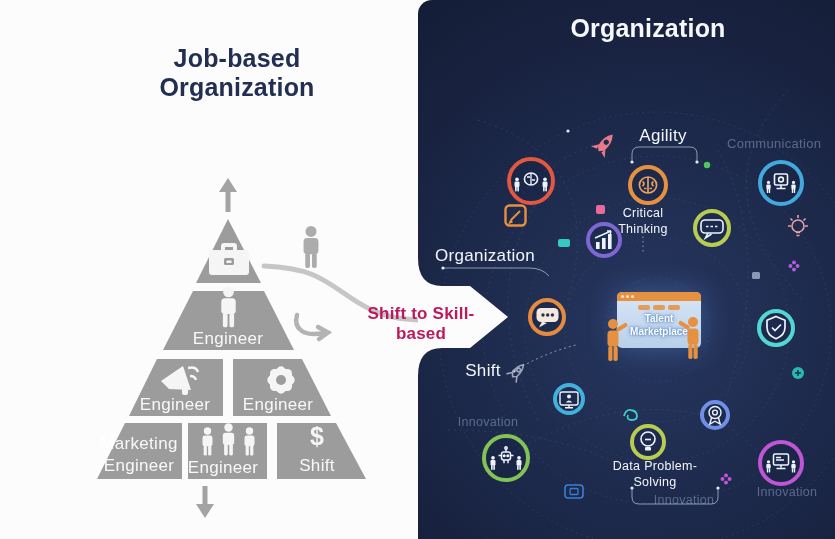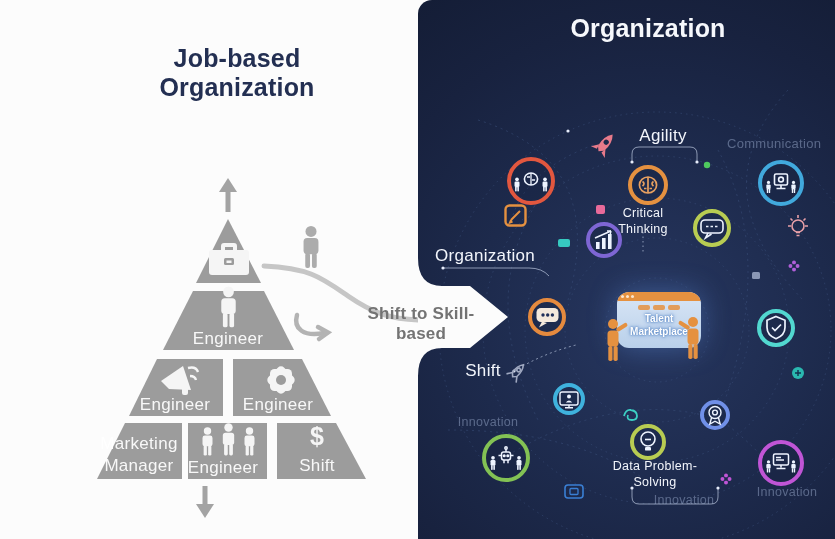--- a/index.html
+++ b/index.html
@@ -6,35 +6,35 @@
   #stage{position:relative;width:835px;height:539px;overflow:hidden;
          font-family:"Liberation Sans","DejaVu Sans",sans-serif;background:#fcfcfc;}
   
   .panel-left{position:absolute;left:0;top:16px;width:418px;height:539px;background:#fcfcfc;padding-left:22px;}
   .l-title{position:absolute;left:77px;top:28px;width:320px;text-align:center;
            font-size:25px;font-weight:700;line-height:1.14;color:#232f52;letter-spacing:.2px;}
   .pyr-label{position:absolute;color:rgba(255,255,255,.93);font-size:17px;text-align:center;letter-spacing:.3px;}
   .dollar{position:absolute;left:297px;top:406px;width:40px;text-align:center;
           font-size:25px;font-weight:700;color:#f5f5f5;}
   .shift-label{position:absolute;left:344px;top:304px;width:154px;z-index:9;text-align:center;
-               font-size:17px;font-weight:700;color:#737373;letter-spacing:.2px;}
+               font-size:17px;font-weight:700;color:#be185d;letter-spacing:.2px;}
   
   .panel-right{position:absolute;left:418px;top:0;width:417px;height:539px;
      border-top-left-radius:14px;
      background:radial-gradient(circle at 56% 60%, #273760 0%, #1d2a4c 45%, #18223f 75%, #141d36 100%);}
   .r-title{position:absolute;left:70px;top:14px;width:320px;text-align:center;z-index:3;
            font-size:25px;font-weight:700;line-height:1.14;color:#f6f8fc;letter-spacing:.2px;}
   .rlabel{position:absolute;z-index:4;text-align:center;color:#f2f5fb;font-size:17px;letter-spacing:.3px;}
   .rlabel.small{font-size:12.5px;}
   .rlabel.faded{color:rgba(158,176,210,.48);font-size:13px;}
   .node{position:absolute;border-radius:50%;box-sizing:border-box;z-index:4;
         display:flex;align-items:center;justify-content:center;background:rgba(20,30,58,.25);}
   .deco{position:absolute;left:0;top:0;z-index:1;}
   .doodle{position:absolute;z-index:3;}
-  .card{position:absolute;left:199px;top:292px;width:84px;height:56px;z-index:4;border-radius:12px;
+  .card{position:absolute;left:199px;top:292px;width:84px;height:56px;z-index:4;border-radius:5px;
         background:linear-gradient(180deg,#d9e6f6 0%,#b9d0ea 100%);
         box-shadow:0 0 28px rgba(100,150,230,.40);overflow:hidden;}
   .card-bar{height:9px;background:#e59140;display:flex;align-items:center;gap:2px;padding-left:4px;}
   .card-bar i{width:3px;height:3px;border-radius:50%;background:#fbe6cd;display:block;}
   .card-chips{display:flex;gap:3px;justify-content:center;margin-top:4px;}
   .card-chips b{width:12px;height:5px;border-radius:2px;background:#e59140;opacity:.85;display:block;}
   .card-title{margin-top:3px;text-align:center;font-size:10px;font-weight:700;line-height:1.25;
               color:#ffffff;text-shadow:0 0 4px #4a7cc0,0 0 2px #4a7cc0;}
   .figure{position:absolute;z-index:5;color:#e59140;}
 </style>
@@ -115,21 +115,21 @@
 
       <g stroke="#a3a3a3" stroke-width="5" fill="#a3a3a3">
         <line x1="205" y1="470" x2="205" y2="490"></line>
         <path d="M205,502 L196,488 L214,488 Z" stroke="none"></path>
       </g>
     </svg>
 
     <div class="pyr-label" style="left:188px;top:313px;width:80px">Engineer</div>
     <div class="pyr-label" style="left:135px;top:379px;width:80px">Engineer</div>
     <div class="pyr-label" style="left:238px;top:379px;width:80px">Engineer</div>
-    <div class="pyr-label" style="left:100px;top:417px;width:78px;line-height:1.3">Marketing Manager</div>
+    <div class="pyr-label" style="left:100px;top:417px;width:78px;line-height:1.3">Marketing Engineer</div>
     <div class="pyr-label" style="left:183px;top:442px;width:80px">Engineer</div>
     <div class="pyr-label" style="left:277px;top:440px;width:80px">Shift</div>
     <div class="dollar">$</div>
   </div>
 
   <div class="panel-right">
 
     <svg class="deco" width="417" height="539">
       <g fill="none" stroke="#3d5480" stroke-opacity=".5" stroke-width="1">
         <circle cx="239" cy="330" r="52" stroke-dasharray="1.5 4"></circle>

